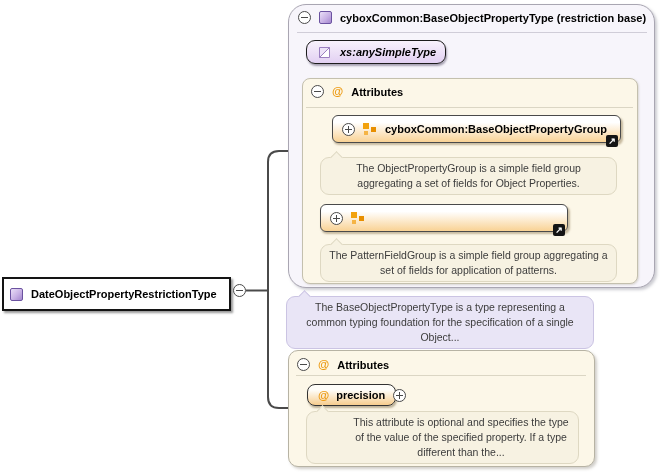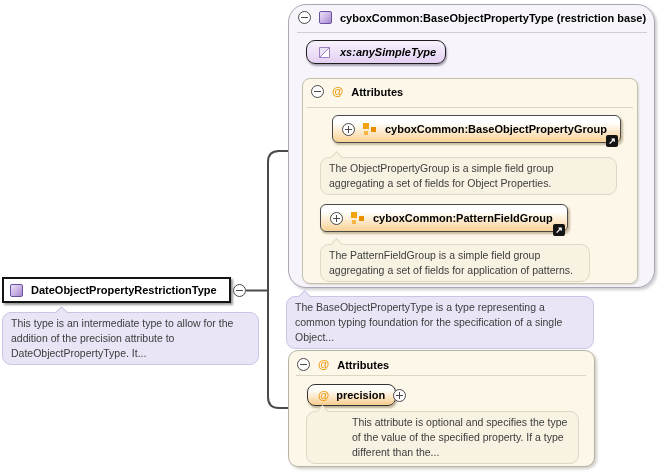--- a/index.html
+++ b/index.html
@@ -63,31 +63,31 @@
   }
   .goto {
     position:absolute; right:2px; bottom:-5px; width:12px; height:12px;
     background:#141414; border-radius:2px; color:#fff; font-size:9px; line-height:12px;
     text-align:center; font-weight:bold; cursor:pointer;
   }
 
   
   .note {
     position:absolute; border-radius:9px; padding:3px 8px;
-    font-size:10.5px; line-height:15px; color:#3c3c3c; z-index:2;
+    font-size:10.5px; line-height:15px; color:#3c3c3c; z-index:2;text-align:center;
   }
   .note .tail { position:absolute; top:-5px; width:9px; height:9px; transform:rotate(45deg); }
   .note.beige { background:#f7f2e2; border:1px solid #ded8c2; }
   .note.beige .tail { background:#f7f2e2; border-left:1px solid #ded8c2; border-top:1px solid #ded8c2; }
   .note.lav { background:#e9e5f6; border:1px solid #cbc4e3; }
   .note.lav .tail { background:#e9e5f6; border-left:1px solid #cbc4e3; border-top:1px solid #cbc4e3; }
 
   
   .root-box {
-    position:absolute; left:2px; top:277px; width:229px; height:26px; z-index:2;
+    position:absolute; left:2px; top:277px; width:229px; height:34px; z-index:2;
     background:#fff; border:2px solid #141414; display:flex; align-items:center;
     gap:8px; padding:6px 6px; box-shadow:2px 2px 2px rgba(70,70,70,.55); cursor:pointer;
   }
   .root-toggle { position:absolute; left:233px; top:284px; z-index:3; }
 
   
   .attrbox {
     position:absolute; left:288px; top:350px; width:307px; height:117px; z-index:2;
     background:#fcf7e8; border:1px solid #b7b3a4; border-radius:10px;
     box-shadow:2px 2px 3px rgba(120,115,100,.35);
@@ -109,24 +109,20 @@
     <path d="M246 290.5 H268" stroke="#4a4a4a" stroke-width="2" fill="none"></path>
     <path d="M288 151 H279 Q268 151 268 162 V397 Q268 408 279 408 H288" stroke="#4a4a4a" stroke-width="2" fill="none"></path>
   </svg>
 
   <div class="root-box">
     <span class="sq-icon"></span>
     <span class="badge-label">DateObjectPropertyRestrictionType</span>
   </div>
   <div class="toggle root-toggle"></div>
 
-  <div class="note lav" style="left:2px; top:312px; width:257px;">
-    <span class="tail" style="left:54px;"></span>
-    <span>This type is an intermediate type to allow for the addition of the precision attribute to DateObjectPropertyType. It...</span>
-  </div>
 
   <div class="bigbox">
     <div class="box-header" style="left:9px; top:6px;">
       <span class="toggle"></span>
       <span class="sq-icon"></span>
       <span class="box-title">cyboxCommon:BaseObjectPropertyType (restriction base)</span>
     </div>
     <div class="hsep" style="left:8px; top:27px; width:350px;"></div>
 
     <div class="type-badge">
@@ -160,24 +156,23 @@
         <span>The ObjectPropertyGroup is a simple field group aggregating a set of fields for Object Properties.</span>
       </div>
 
       <div class="group-badge" style="left:17px; top:125px; width:248px;">
         <span class="toggle plus"></span>
         <svg class="icon-svg" width="14" height="13" viewBox="0 0 14 13">
           <rect x="0" y="0" width="6" height="6" fill="#f2a20d"></rect>
           <rect x="1" y="8" width="4" height="4" fill="#f5b445"></rect>
           <rect x="8" y="4" width="5" height="5" fill="#e88f00"></rect>
         </svg>
-        <span class="badge-label">cyboxCommon:PatternFieldGroup</span>
         <span class="goto">↗</span>
       </div>
-      <div class="note beige" style="left:17px; top:165px; width:270px;">
+      <div class="note beige" style="left:17px; top:165px; width:297px;">
         <span class="tail" style="left:11px;"></span>
         <span>The PatternFieldGroup is a simple field group aggregating a set of fields for application of patterns.</span>
       </div>
     </div>
   </div>
 
   <div class="note lav" style="left:286px; top:296px; width:308px;">
     <span class="tail" style="left:13px;"></span>
     <span>The BaseObjectPropertyType is a type representing a common typing foundation for the specification of a single Object...</span>
   </div>

